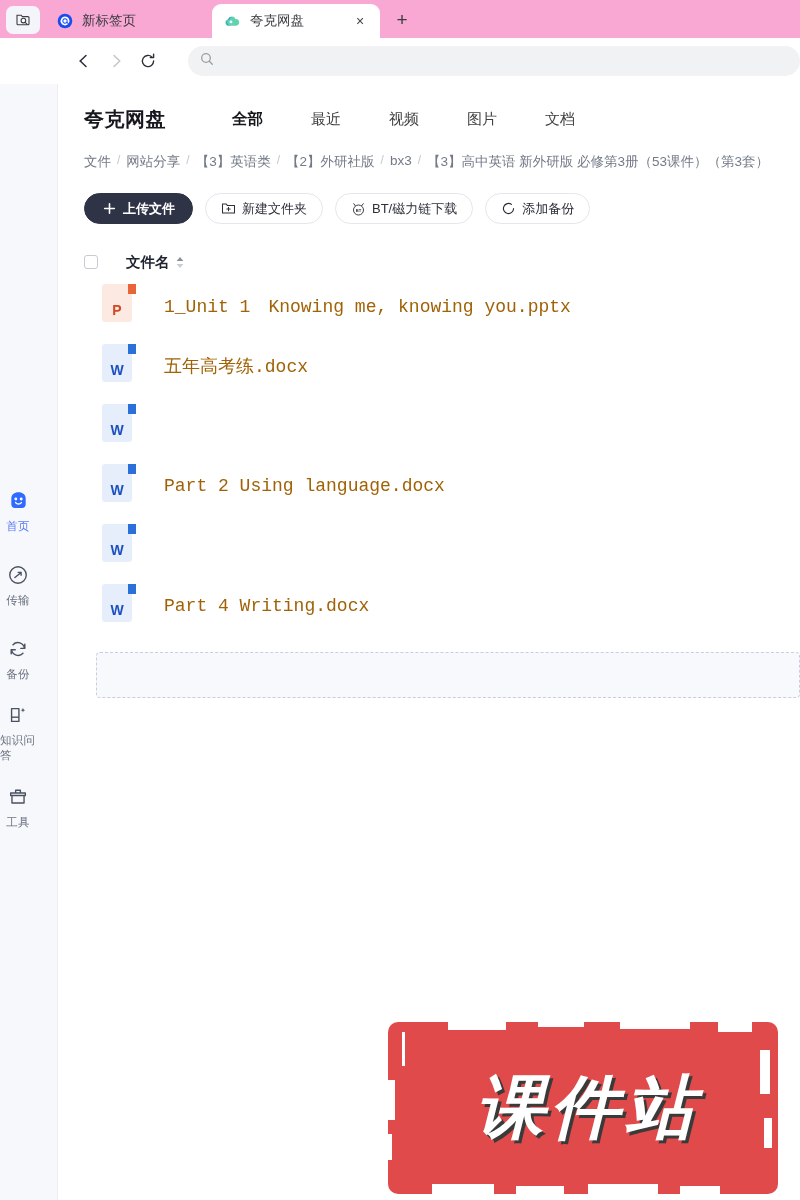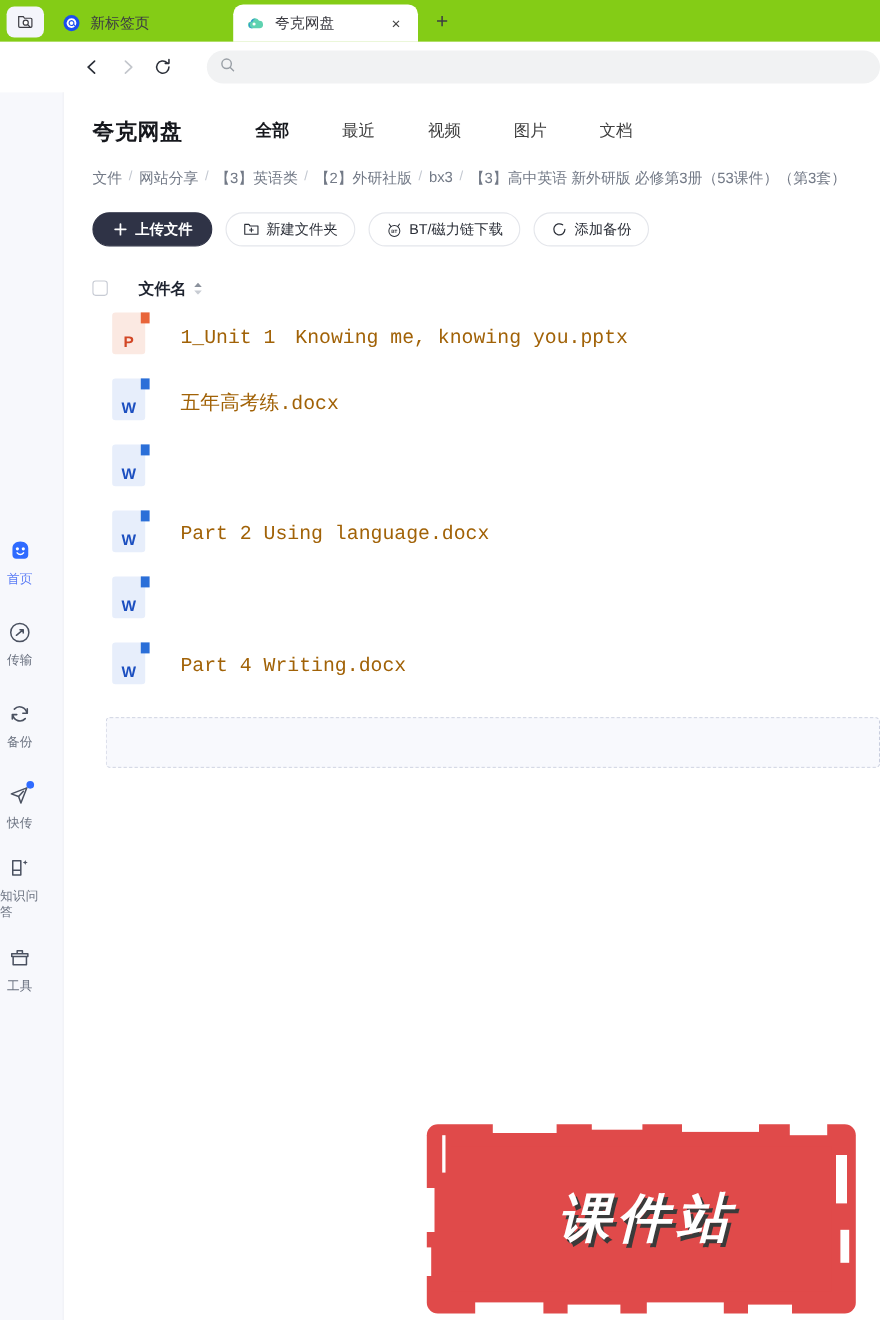--- a/index.html
+++ b/index.html
@@ -7,21 +7,21 @@
     width: 800px; height: 1200px;
     background: #ffffff;
     font-family: "Liberation Sans", "DejaVu Sans", sans-serif;
     overflow: hidden;
   }
   #root { position: relative; width: 800px; height: 1200px; background:#fff; }
 
   
   .tabstrip {
     position: absolute; left:0; top:0; width:800px; height:38px;
-    background:#84cc16;
+    background:#f9a8d4;
     display:flex; align-items:flex-end;
   }
   .tabsearch-btn {
     width:34px; height:28px; margin:0 4px 4px 6px;
     background:#f4f5fb; border-radius:7px;
     display:flex; align-items:center; justify-content:center;
   }
   .tab {
     height:34px; display:flex; align-items:center;
     padding:0 12px; border-radius:9px 9px 0 0;
@@ -125,21 +125,21 @@
   .stamp-border {
     position:absolute; inset:0;
     background:#e04a4a; border-radius:10px;
   }
   .stamp-inner {
     position:absolute; left:22px; top:20px; right:22px; bottom:20px;
     background:#e04a4a;
   }
   .stamp-text {
     position:absolute; inset:0; display:flex; align-items:center; justify-content:center;
-    font-size:48px; font-weight:bold; color:#ffffff; font-style:italic;
+    font-size:69px; font-weight:bold; color:#ffffff; font-style:italic;
     letter-spacing:6px; font-family:"DejaVu Sans","Liberation Sans",sans-serif;
     text-shadow: 3px 3px 0 #3a3a3a;
     padding-left:10px;
     text-align:right;
   }
   .stamp-notch { position:absolute; background:#ffffff; }
 </style>
 </head>
 <body>
 
@@ -239,30 +239,20 @@
           <svg width="22" height="22" viewBox="0 0 24 24" fill="none">
             <path d="M19 11.2A7.2 7.2 0 0 0 6.6 7.3" stroke="#4a5160" stroke-width="1.6" stroke-linecap="round"></path>
             <path d="M5 12.8A7.2 7.2 0 0 0 17.4 16.7" stroke="#4a5160" stroke-width="1.6" stroke-linecap="round"></path>
             <path d="M19.4 6.9v4.4h-4.4" stroke="#4a5160" stroke-width="1.6" stroke-linecap="round" stroke-linejoin="round"></path>
             <path d="M4.6 17.1v-4.4H9" stroke="#4a5160" stroke-width="1.6" stroke-linecap="round" stroke-linejoin="round"></path>
           </svg>
         </span>
         <span class="rail-label">备份</span>
       </div>
 
-      <div class="rail-item">
-        <span class="rail-icon">
-          <svg width="22" height="22" viewBox="0 0 24 24" fill="none">
-            <path d="M3.6 10.6L19 4.6l-5.9 15.1-2.3-6.5-7.2-2.6z" stroke="#4a5160" stroke-width="1.5" stroke-linejoin="round"></path>
-            <path d="M10.8 13.2L15.6 8" stroke="#4a5160" stroke-width="1.5" stroke-linecap="round"></path>
-          </svg>
-          <span class="badge-dot"></span>
-        </span>
-        <span class="rail-label">快传</span>
-      </div>
 
       <div class="rail-item">
         <span class="rail-icon">
           <svg width="22" height="22" viewBox="0 0 24 24" fill="none">
             <path d="M5 5h8v14H5z" stroke="#4a5160" stroke-width="1.5" stroke-linejoin="round"></path>
             <path d="M5 14.4h8" stroke="#4a5160" stroke-width="1.5"></path>
             <path d="M17.4 4.2l.7 1.8 1.8.7-1.8.7-.7 1.8-.7-1.8-1.8-.7 1.8-.7z" fill="#4a5160"></path>
           </svg>
         </span>
         <span class="rail-label">知识问答</span>

